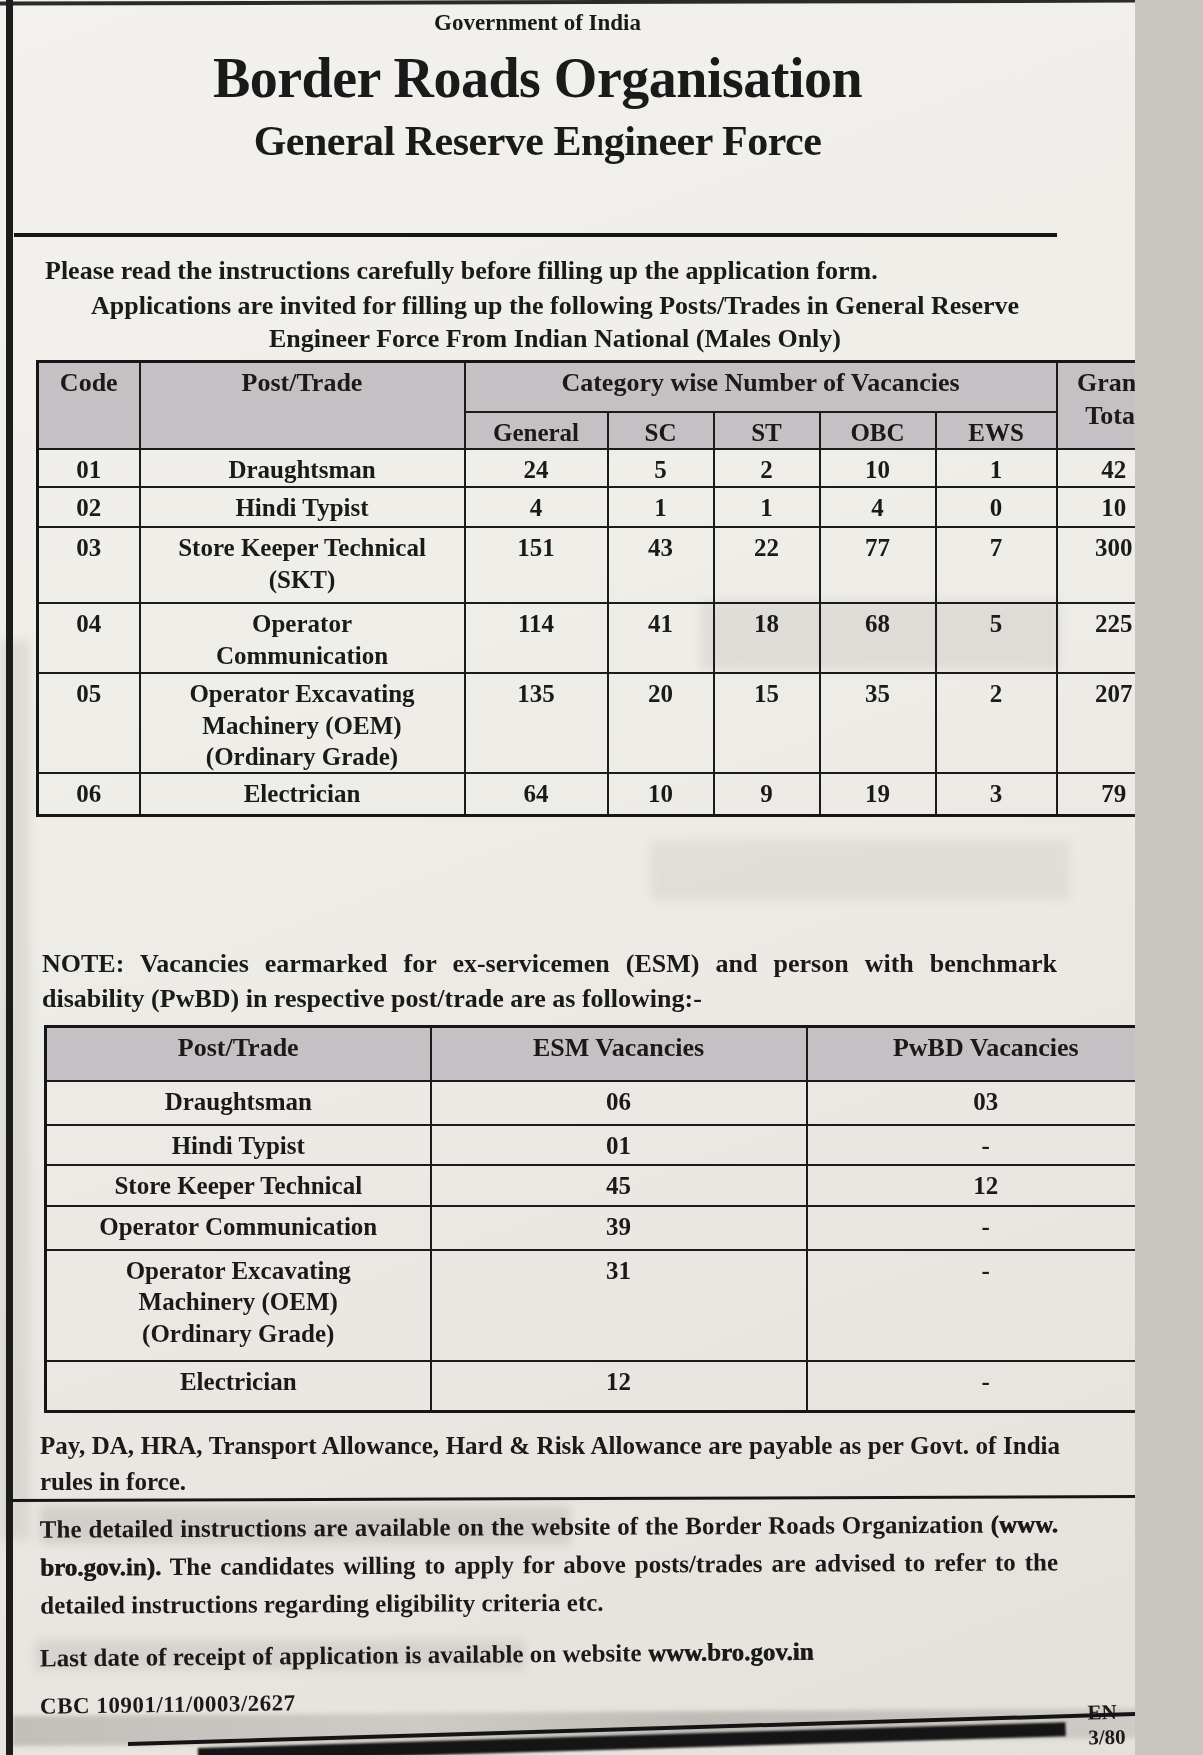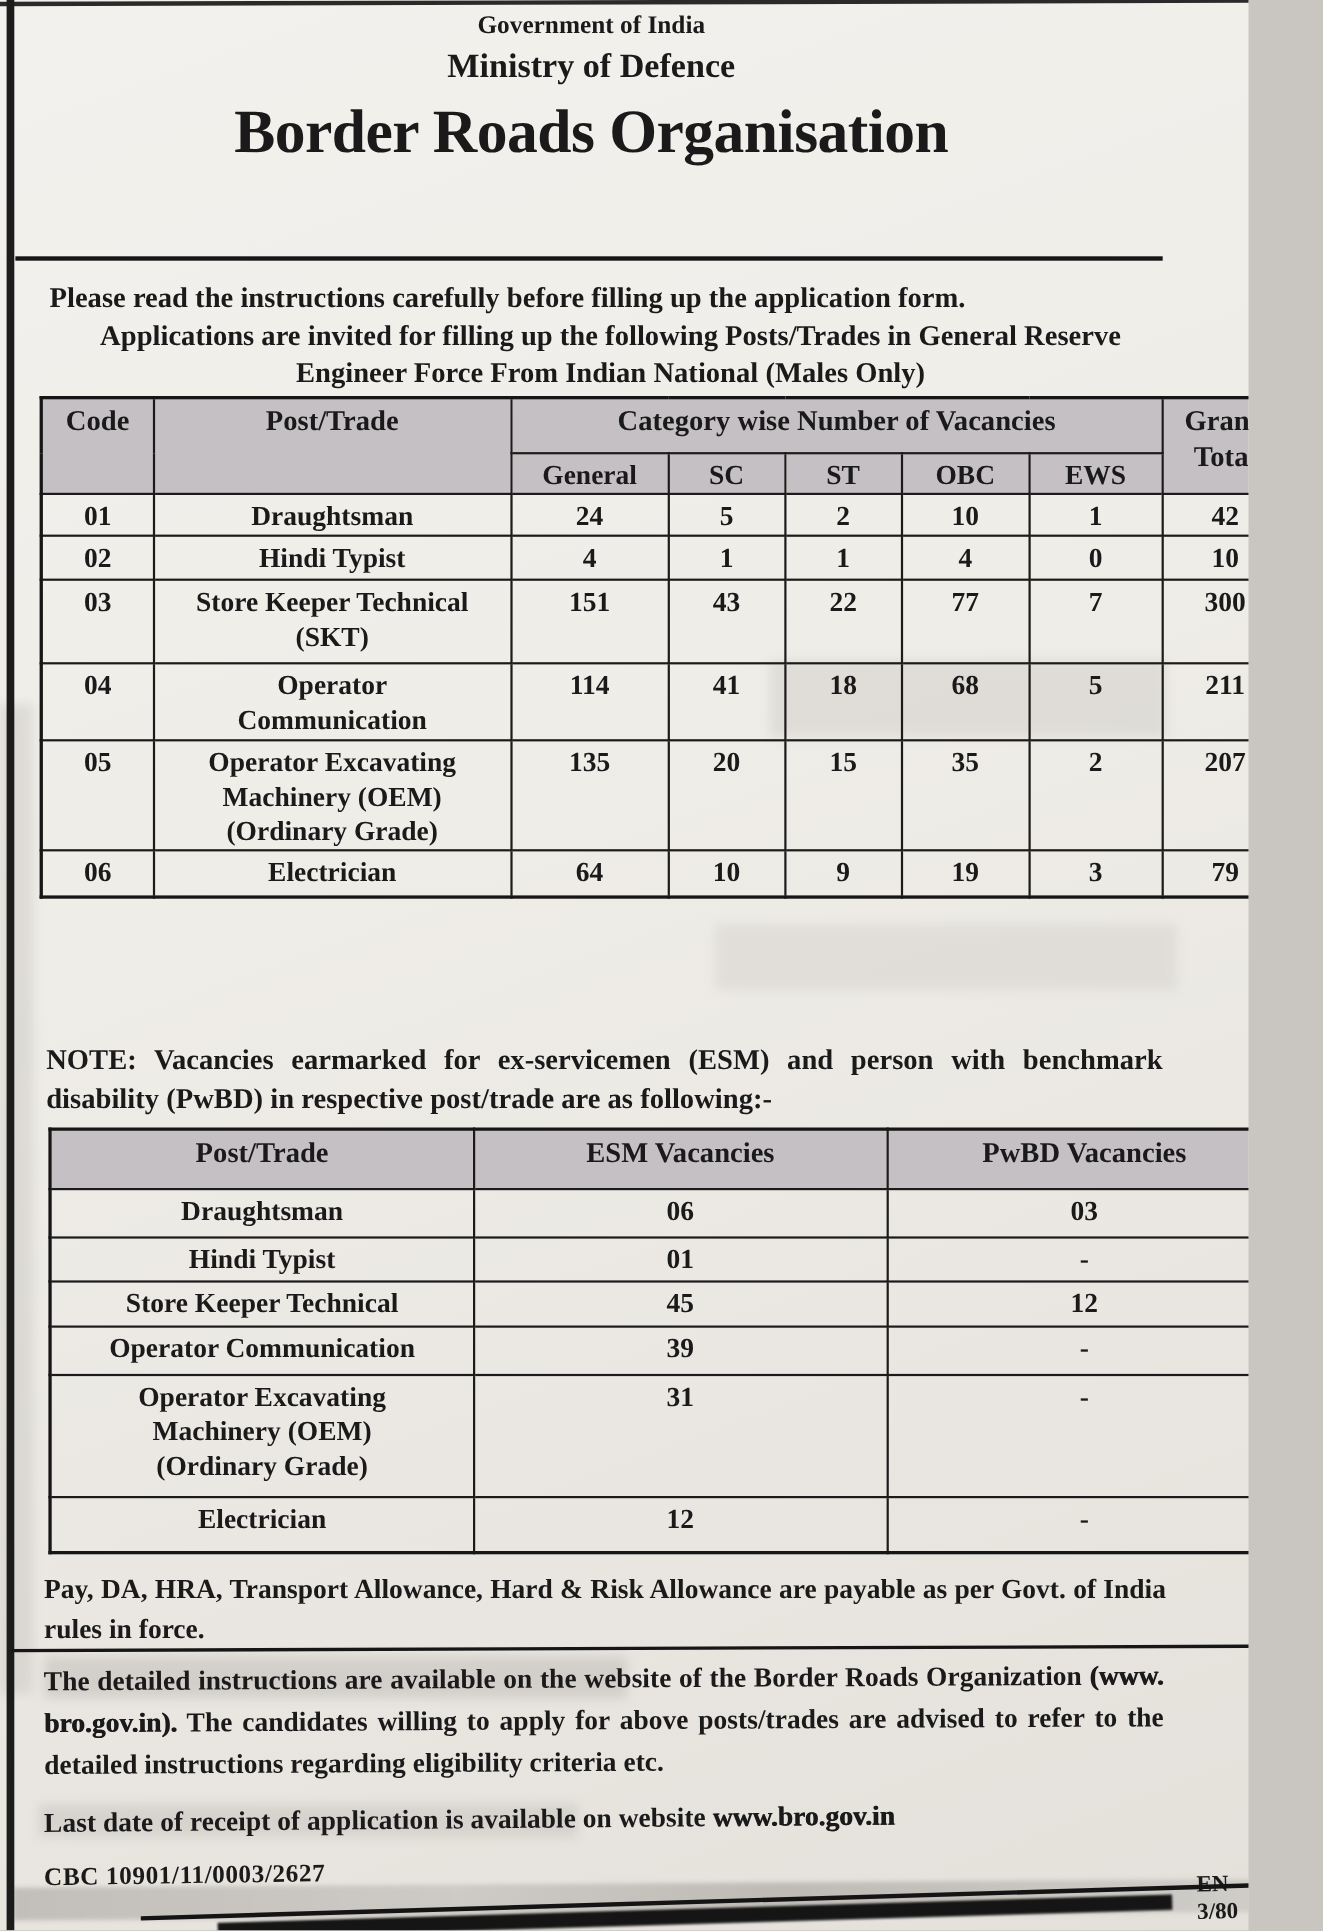--- a/index.html
+++ b/index.html
@@ -86,22 +86,22 @@
   <div class="abs artifact band-gray"></div>
 
   <div class="abs border-top"></div>
   <div class="abs border-left"></div>
   <div class="abs border-right-outer"></div>
   <div class="abs border-right-inner"></div>
   <div class="abs tick-right"></div>
 
   <div class="abs header">
     <div class="h-govt">Government of India</div>
-    <div class="h-ministry">Ministry of Defence</div>
     <div class="h-org">Border Roads Organisation</div>
+    <div class="h-force">General Reserve Engineer Force</div>
   </div>
   <div class="abs rule" style="left:14px;top:233px;width:1043px;height:4px;"></div>
 
   <div class="abs p1">Please read the instructions carefully before filling up the application form.</div>
   <div class="abs p2">Applications are invited for filling up the following Posts/Trades in General Reserve Engineer Force From Indian National (Males Only)</div>
 
   <div class="abs" id="t1">
     <table>
       <colgroup>
         <col style="width:102px">
@@ -162,21 +162,21 @@
           </tr>
           <tr>
             <td>04</td>
             <td>Operator
 Communication</td>
             <td>114</td>
             <td>41</td>
             <td>18</td>
             <td>68</td>
             <td>5</td>
-            <td>211</td>
+            <td>225</td>
           </tr>
           <tr>
             <td>05</td>
             <td>Operator Excavating
 Machinery (OEM)
 (Ordinary Grade)</td>
             <td>135</td>
             <td>20</td>
             <td>15</td>
             <td>35</td>

